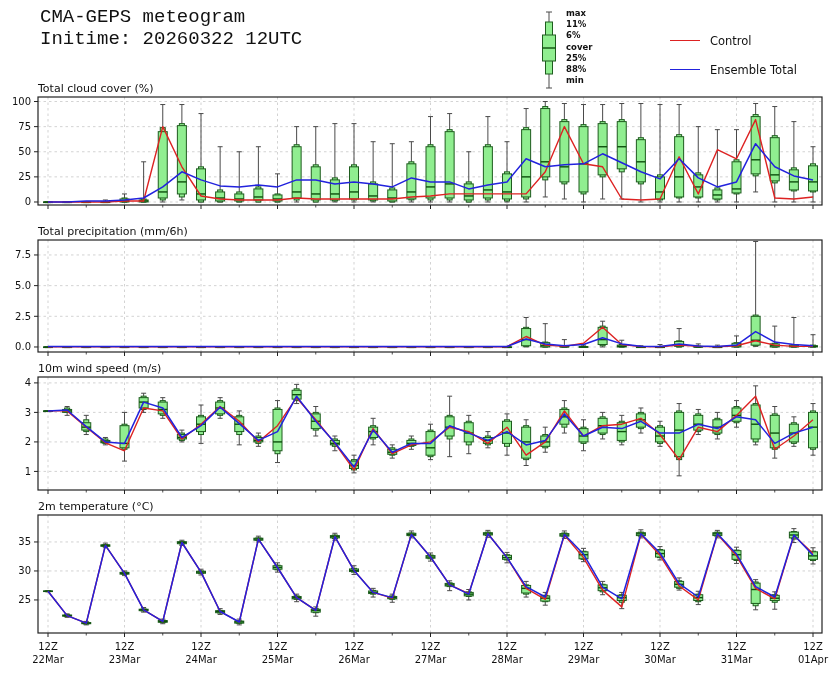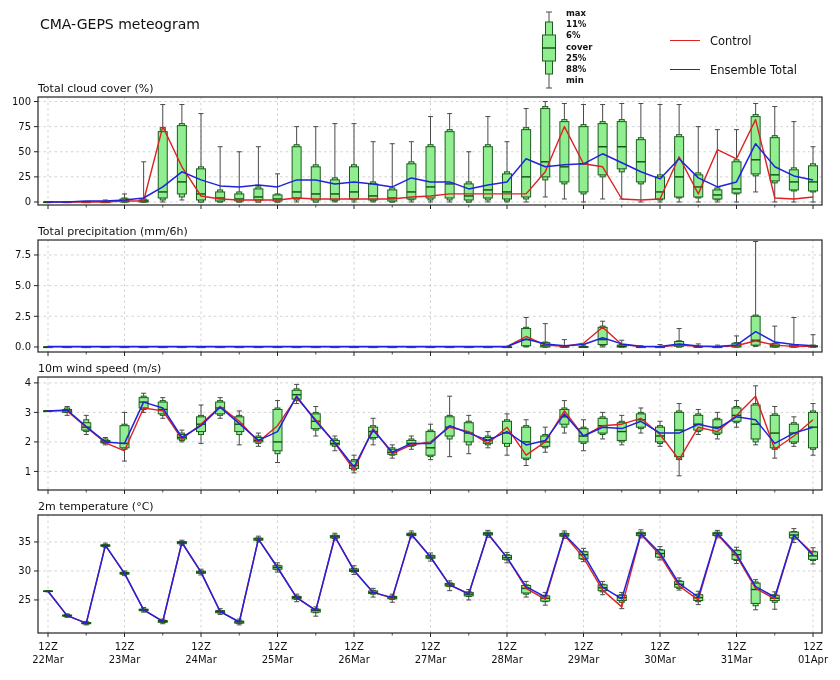--- a/index.html
+++ b/index.html
@@ -1,33 +1,34 @@
 <!DOCTYPE html>
 <html><head>
 <meta charset="utf-8">
 <style>
   html,body{margin:0;padding:0;background:#ffffff;}
   body{width:840px;height:680px;position:relative;overflow:hidden;
        font-family:"DejaVu Sans","Liberation Sans",sans-serif;color:#111;}
-  #header{position:absolute;left:40px;top:13px;line-height:22px;font-size:14px;}
+  #header{position:absolute;left:40px;top:6px;line-height:22px;font-size:19px;font-family:Liberation Mono, monospace;}
   #header div{white-space:nowrap;}
   #legend{position:absolute;left:530px;top:4px;width:300px;height:92px;}
   #box-glyph{position:absolute;left:8px;top:4px;}
   #box-labels{position:absolute;left:36px;top:4px;font-size:8.5px;line-height:11.2px;font-weight:bold;}
   .leg-entry{position:absolute;left:140px;height:16px;text-align:right;}
   .leg-swatch{display:inline-block;width:30px;height:0;border-top:1.6px solid;vertical-align:middle;margin-right:10px;}
   .leg-label{font-size:11.5px;vertical-align:middle;}
   #chart-wrap{position:absolute;left:0;top:0;}
   svg text{font-family:"DejaVu Sans","Liberation Sans",sans-serif;}
 </style>
 </head>
 <body>
 
 <div id="header">
   <div>CMA-GEPS meteogram</div>
+  <div>Initime: 20260322 12UTC</div>
 </div>
 
 <div id="legend">
   <svg id="box-glyph" width="22" height="84" viewBox="0 0 22 84">
     <line x1="11" y1="4" x2="11" y2="80" stroke="#4a4a4a" stroke-width="1"></line>
     <line x1="8" y1="4" x2="14" y2="4" stroke="#4a4a4a" stroke-width="1"></line>
     <line x1="8" y1="80" x2="14" y2="80" stroke="#4a4a4a" stroke-width="1"></line>
     <rect x="7.5" y="14" width="7" height="52" fill="#90ee90" stroke="#1e5c1e" stroke-width="1"></rect>
     <rect x="4.5" y="27" width="13" height="26" fill="#90ee90" stroke="#1e5c1e" stroke-width="1"></rect>
     <line x1="4.5" y1="40" x2="17.5" y2="40" stroke="#0d4f0d" stroke-width="1.4"></line>

